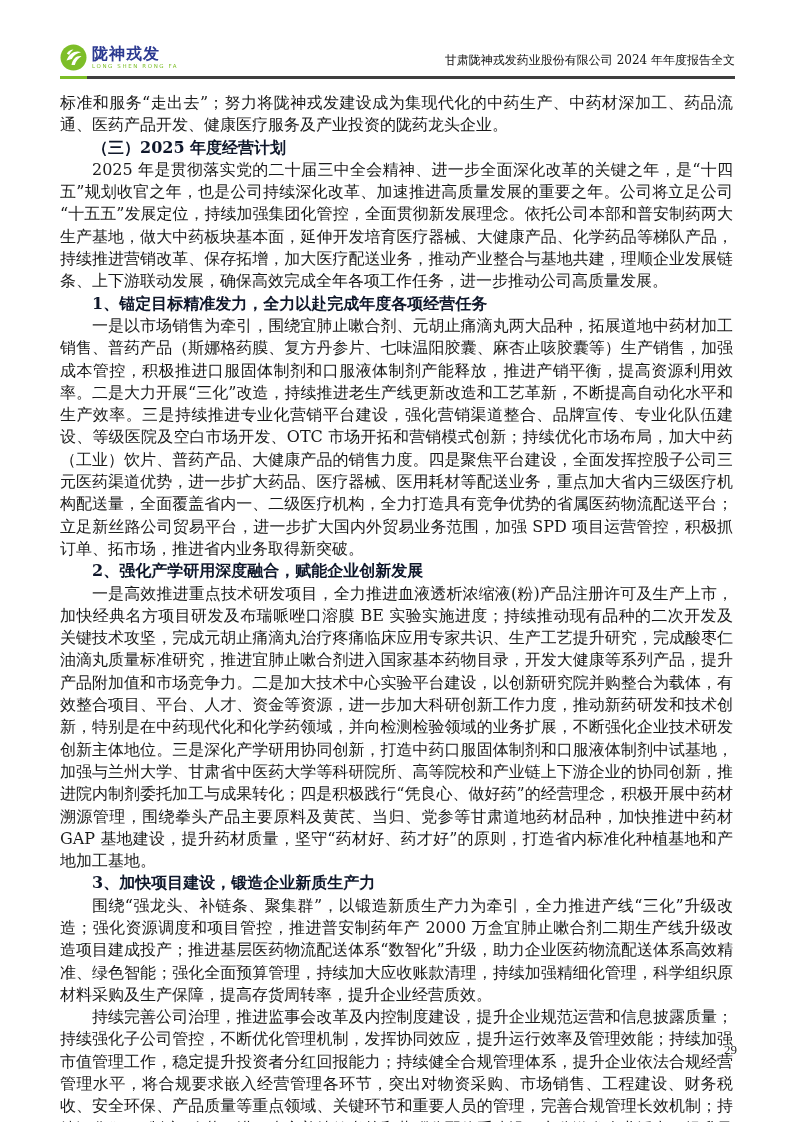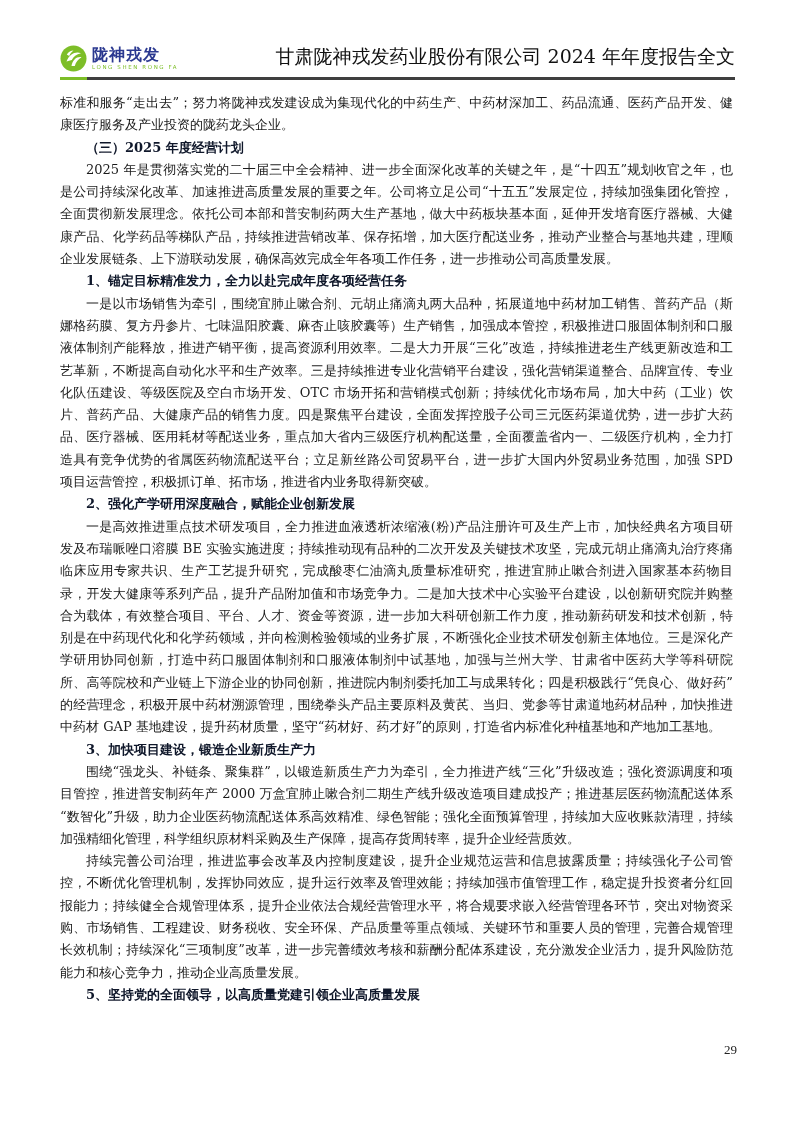--- a/index.html
+++ b/index.html
@@ -21,28 +21,28 @@
   .logo-cn{
     font-family:"DejaVu Sans","Liberation Sans",sans-serif;
     font-weight:bold;font-size:16px;letter-spacing:1px;
     color:var(--brand-blue,#2B3990);
   }
   .logo-en{
     font-family:"DejaVu Sans","Liberation Sans",sans-serif;
     font-size:5.5px;letter-spacing:1.6px;margin-top:2px;
     color:var(--brand-green,#7DBE28);
   }
-  .doc-title{font-size:19px;color:#111;padding-bottom:2px;white-space:nowrap;}
+  .doc-title{font-size:12px;color:#111;padding-bottom:2px;white-space:nowrap;}
   .header-rule{position:relative;height:3px;background:var(--rule,#3f3f3f);}
   .header-rule-accent{position:absolute;left:0;top:0;width:27px;height:3px;background:var(--brand-green,#7DBE28);}
   
   .content{position:absolute;left:60px;right:60px;top:92px;}
   .content p{
     margin:0;
-    font-size:13px;
+    font-size:16px;
     line-height:22.3px;
     text-align:justify;
     word-break:break-all;
   }
   .content p.indent{text-indent:2em;}
   .content p.heading{font-weight:bold;text-indent:2em;color:#0f172a;}
   
   .page-number{
     position:absolute;right:56px;bottom:64px;
     font-size:13px;color:#222;font-family:Liberation Serif, serif;

